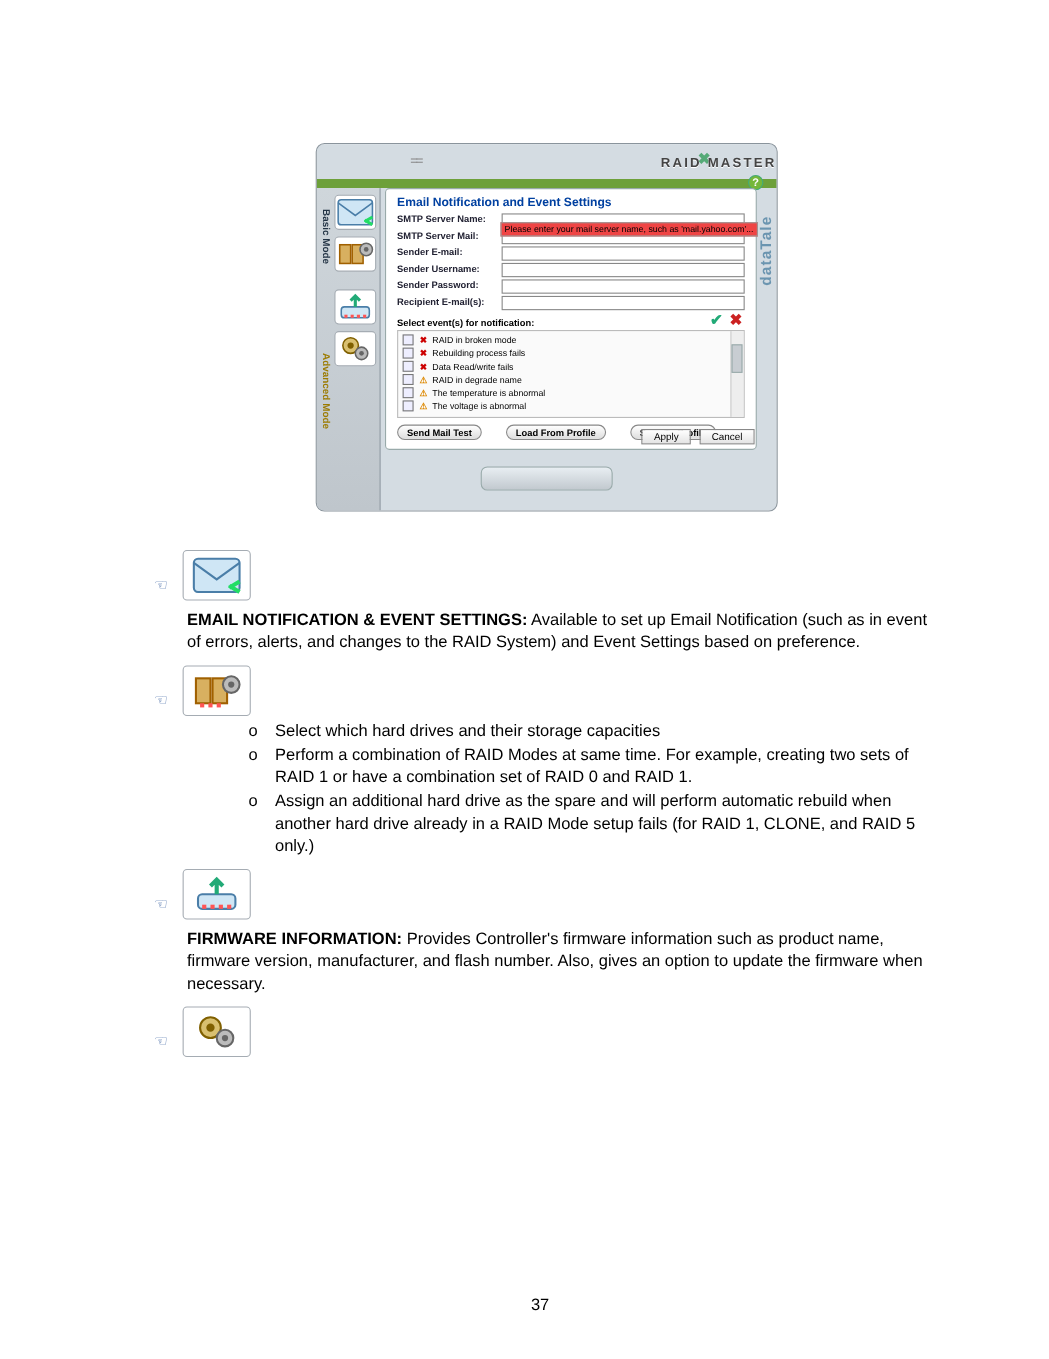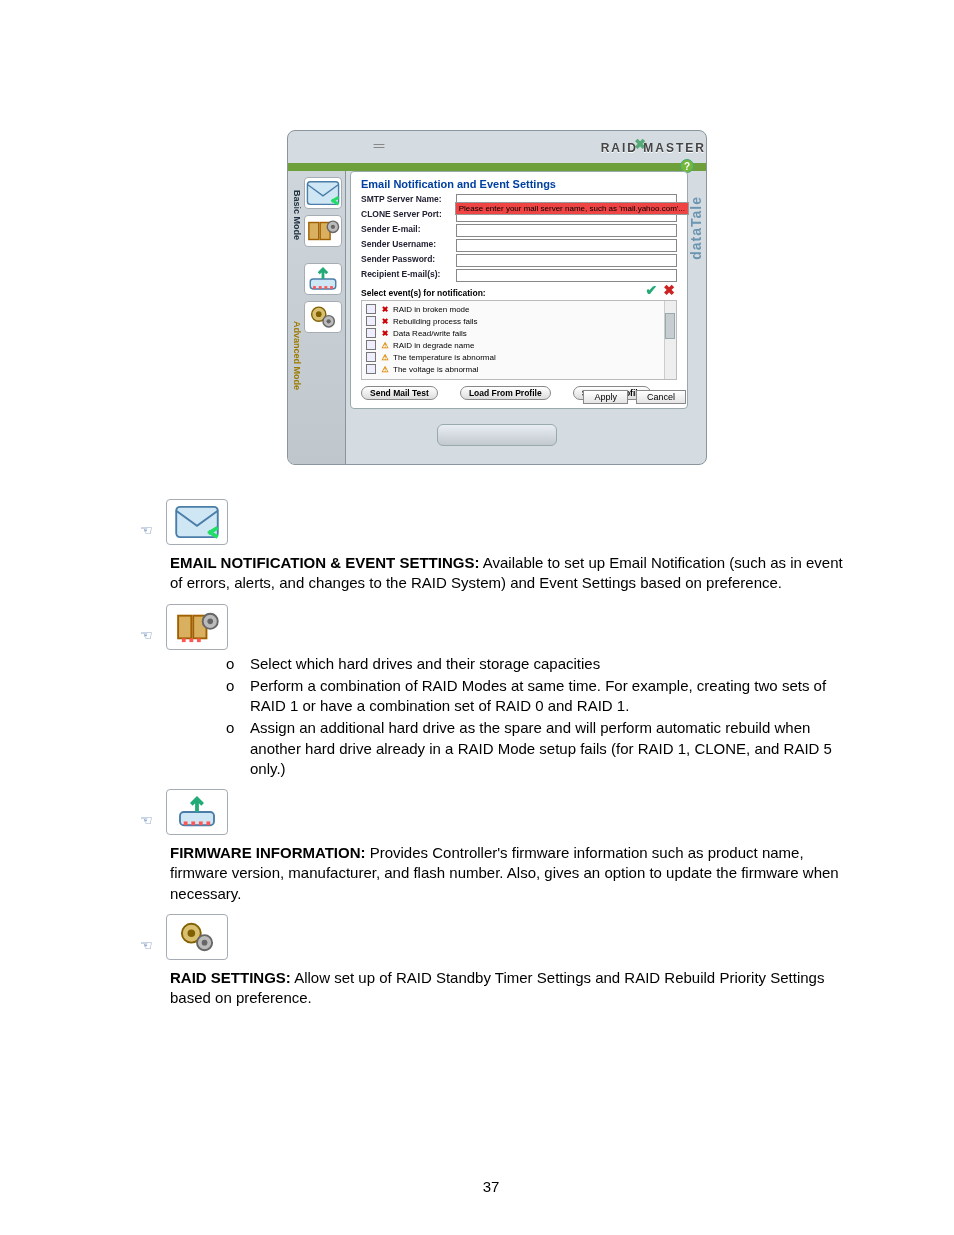--- a/index.html
+++ b/index.html
@@ -199,21 +199,21 @@
 
       
       <div class="panel">
         <div class="panel-title">Email Notification and Event Settings</div>
 
         <div class="form-row">
             <label>SMTP Server Name:</label>
             <input style="">
           </div>
         <div class="form-row">
-            <label>CLONE Server Port:</label>
+            <label>SMTP Server Mail:</label>
             <input style="">
           </div>
         <div class="form-row">
             <label>Sender E-mail:</label>
             <input style="">
           </div>
         <div class="form-row">
             <label>Sender Username:</label>
             <input style="">
           </div>
@@ -350,20 +350,17 @@
       <span class="hand-bullet">☜</span>
       <span class="sec-icon large-icon">
         <svg viewBox="0 0 24 18">
             <circle cx="9" cy="7" r="5" fill="#d9c070" stroke="#806000"></circle>
             <circle cx="9" cy="7" r="2" fill="#806000"></circle>
             <circle cx="16" cy="12" r="4" fill="#bbb" stroke="#666"></circle>
             <circle cx="16" cy="12" r="1.5" fill="#666"></circle>
           </svg>
       </span>
     </div>
-    <span class="sec-text">
-      <span class="sec-head">RAID SETTINGS:</span><span> Allow set up of RAID Standby Timer Settings and RAID Rebuild Priority Settings based on preference.</span>
-    </span>
 
   </div>
 
   <div class="pagenum">37</div>
 </div>
 
 </body></html>

